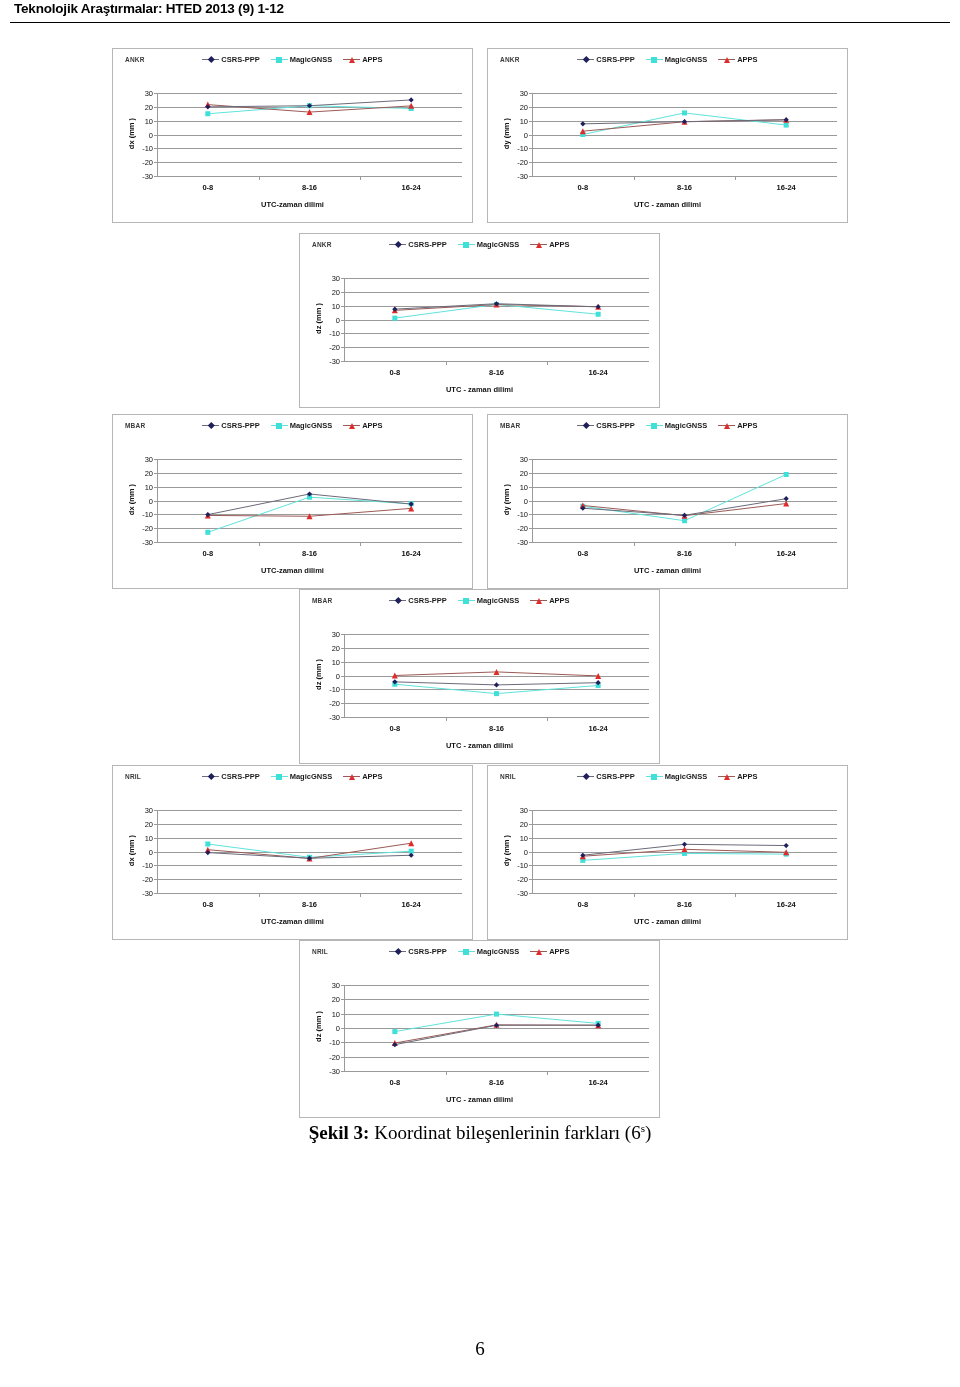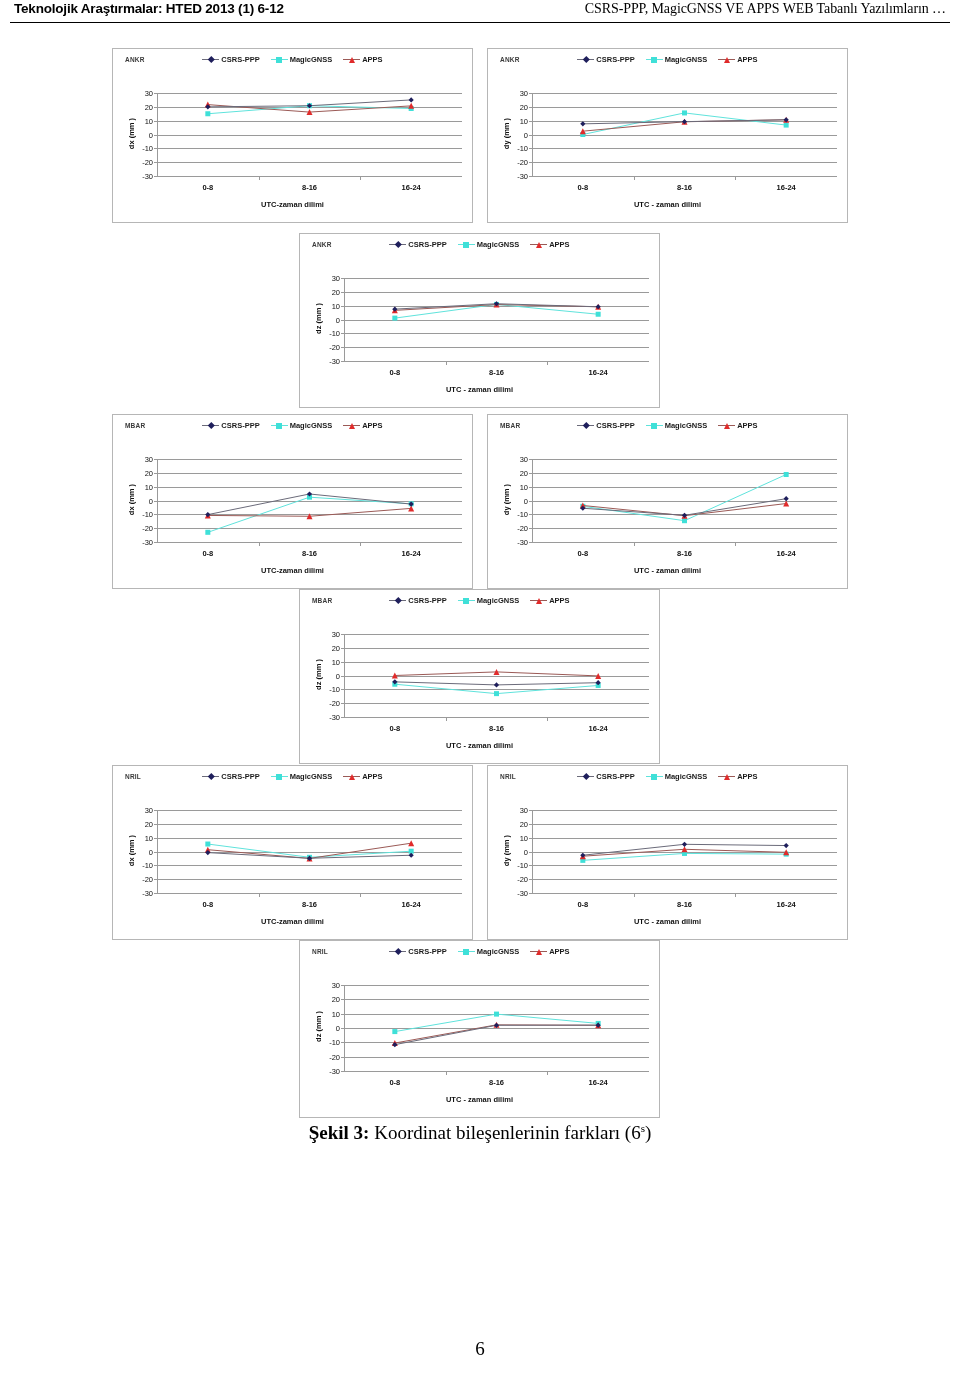--- a/index.html
+++ b/index.html
@@ -205,22 +205,21 @@
     width: 960px;
     text-align: center;
     font-family: "Liberation Serif", serif;
     font-size: 19px;
   }
 </style>
 </head>
 <body>
 
 <div id="page-header">
-  <div class="hdr-left">Teknolojik Araştırmalar: HTED 2013 (1) 6-12</div>
-  <div class="hdr-right">CSRS-PPP, MagicGNSS VE APPS WEB Tabanlı Yazılımların …</div>
+  <div class="hdr-left">Teknolojik Araştırmalar: HTED 2013 (9) 1-12</div>
   <div class="hdr-rule"></div>
 </div>
 
 <div id="figure-block">
     <div class="chart-row" style="position: absolute; left: 0px; top: 0px; height: 175px; width: 960px;">
       <div class="chart-box pos-left" style="width: 361px; height: 175px; top: 0px;">
         <div class="chart-inner">
           <div class="station-tag">ANKR</div>
           <div class="legend">
             <div class="legend-item">

